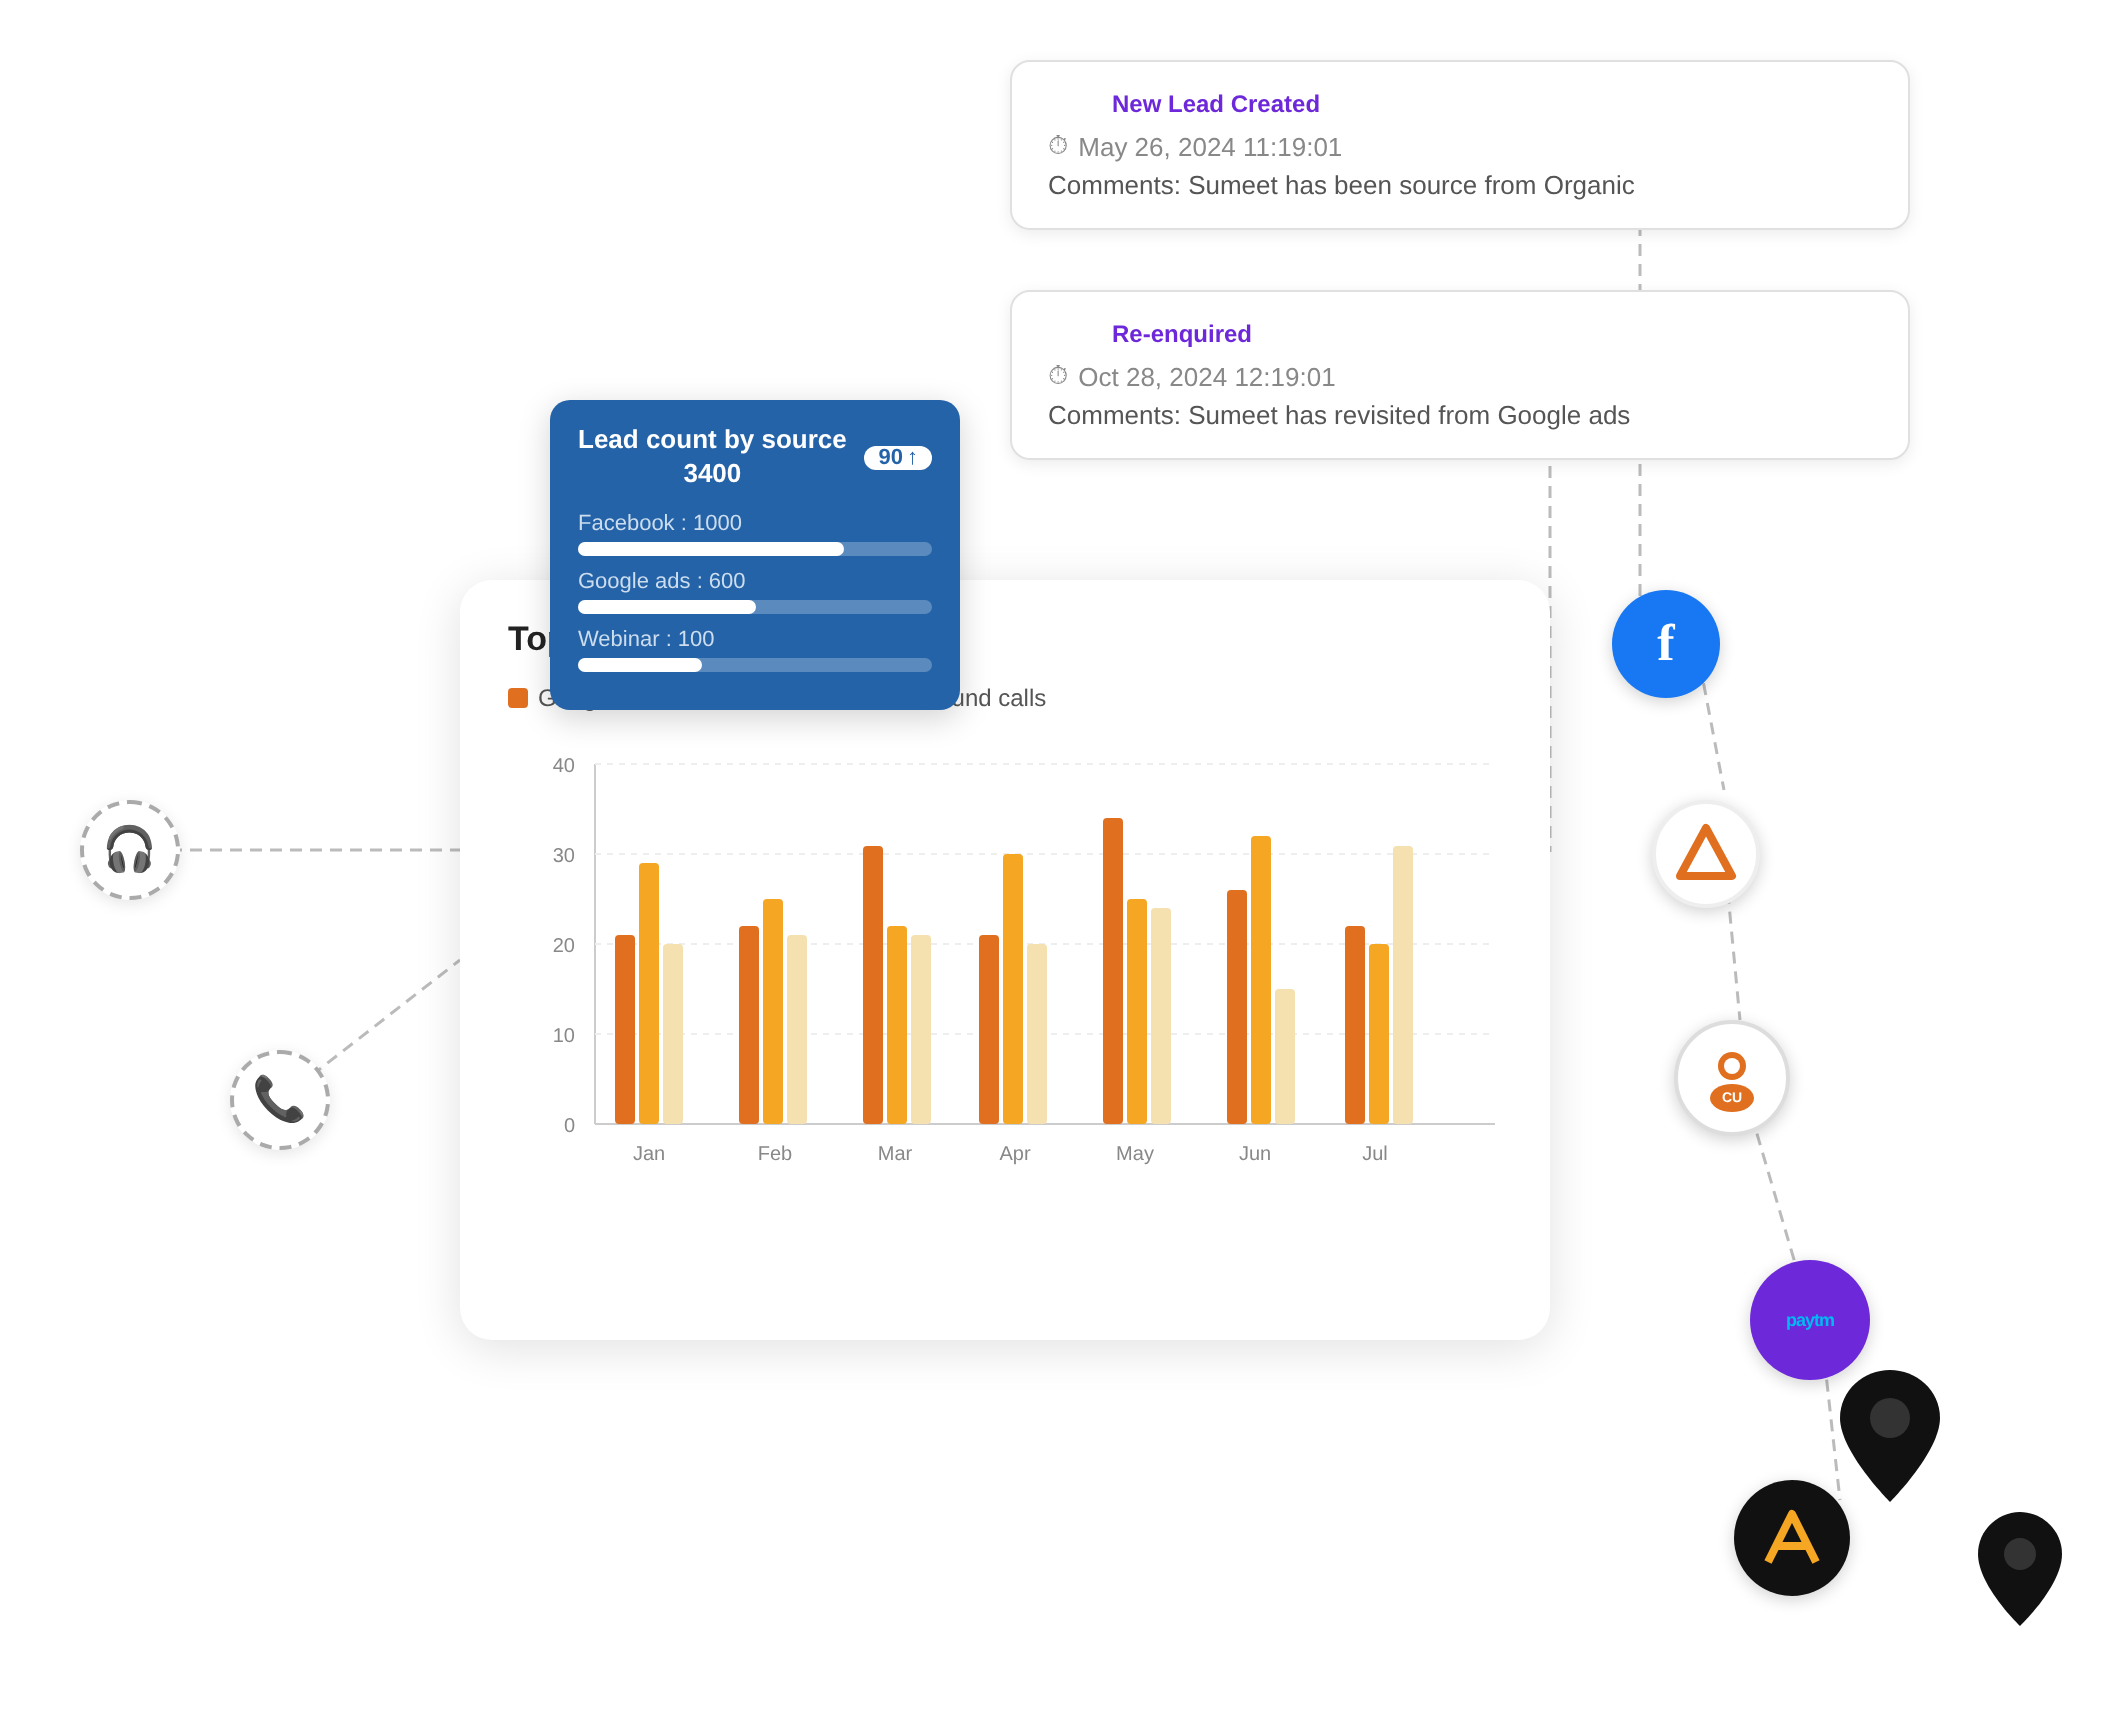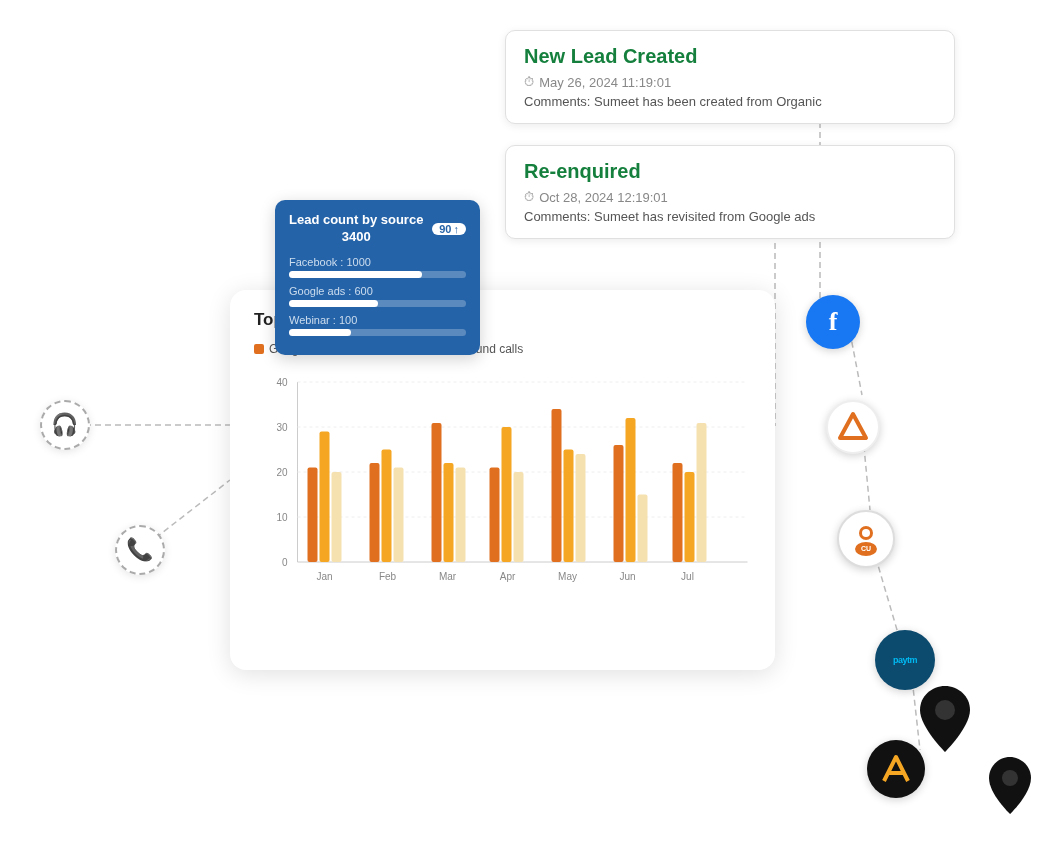--- a/index.html
+++ b/index.html
@@ -16,24 +16,25 @@
     .notification-card {
       position: absolute;
       background: #fff;
       border: 1px solid #e0e0e0;
       border-radius: 10px;
       padding: 14px 18px;
       width: 450px;
       box-shadow: 0 2px 8px rgba(0,0,0,0.08);
     }
     .notification-card .card-title {
-      font-size: 20px;
+      font-size: 12px;
       font-weight: 600;
-      color: #15803d;
+      color: #6d28d9;
       margin-bottom: 6px;
+      margin-left: 32px;
     }
     .notification-card .card-time {
       font-size: 13px;
       color: #888;
       display: flex;
       align-items: center;
       gap: 5px;
       margin-bottom: 4px;
     }
     .notification-card .card-comment {
@@ -193,21 +194,21 @@
       background: #222;
       display: flex;
       align-items: center;
       justify-content: center;
       box-shadow: 0 2px 8px rgba(0,0,0,0.18);
       overflow: hidden;
     }
     #bc-facebook { top: 295px; right: 195px; width: 54px; height: 54px; background: #1877f2; }
     #bc-google-ads { top: 400px; right: 175px; width: 54px; height: 54px; background: #fff; border: 2px solid #eee; }
     #bc-collegedunia { top: 510px; right: 160px; width: 58px; height: 58px; background: #fff; border: 2px solid #eee; }
-    #bc-paytm { top: 630px; right: 120px; width: 60px; height: 60px; background: #0c4a6e; }
+    #bc-paytm { top: 630px; right: 120px; width: 60px; height: 60px; background: #6d28d9; }
 
     
     .connectors {
       position: absolute;
       top: 0; left: 0;
       width: 1055px;
       height: 866px;
       pointer-events: none;
       z-index: 0;
     }
@@ -231,21 +232,21 @@
   <line x1="870" y1="538" x2="900" y2="640" stroke="#bbb" stroke-width="1.5" stroke-dasharray="6,4"></line>
   <line x1="910" y1="660" x2="920" y2="750" stroke="#bbb" stroke-width="1.5" stroke-dasharray="6,4"></line>
 </svg>
 
 <div class="notification-card" id="card1">
   <div class="card-title">New Lead Created</div>
   <div class="card-time">
     <span>⏱</span>
     <span>May 26, 2024 11:19:01</span>
   </div>
-  <div class="card-comment">Comments: Sumeet has been created from Organic</div>
+  <div class="card-comment">Comments: Sumeet has been source from Organic</div>
 </div>
 
 <div class="notification-card" id="card2">
   <div class="card-title">Re-enquired</div>
   <div class="card-time">
     <span>⏱</span>
     <span>Oct 28, 2024 12:19:01</span>
   </div>
   <div class="card-comment">Comments: Sumeet has revisited from Google ads</div>
 </div>

